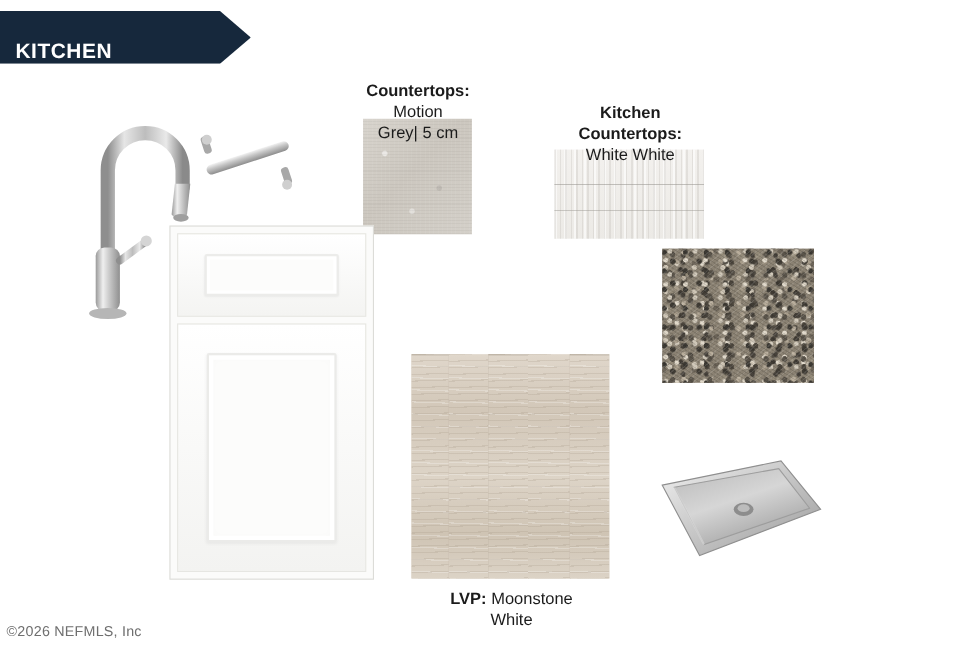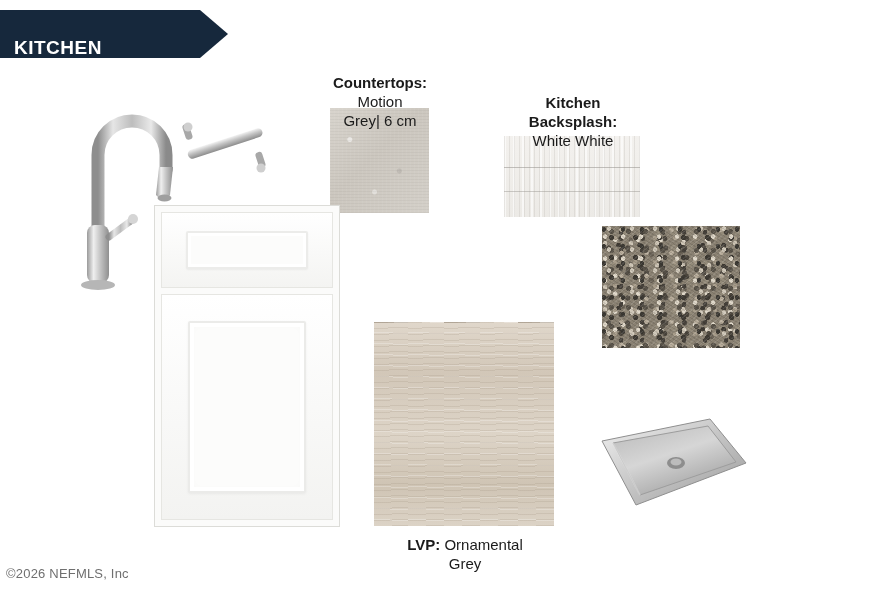--- a/index.html
+++ b/index.html
@@ -255,26 +255,26 @@
       <rect x="6" y="6" width="7" height="16" rx="3" transform="rotate(-18 9 14)" fill="#a8a8a8"></rect>
       <rect x="79" y="34" width="7" height="16" rx="3" transform="rotate(-18 82 42)" fill="#a8a8a8"></rect>
       <circle cx="10" cy="9" r="4.5" fill="#cfcfcf"></circle>
       <circle cx="83" cy="50" r="4.5" fill="#cfcfcf"></circle>
     </svg>
   </div>
 
   <div class="swatch" id="countertop"></div>
   <div class="caption" style="left:320px; top:74px; width:120px;">
     <b>Countertops:</b><span> Motion</span><br>
-    <span>Grey| 6 cm</span>
+    <span>Grey| 5 cm</span>
   </div>
 
   <div class="swatch" id="backsplash"></div>
   <div class="caption" style="left:505px; top:94px; width:136px;">
-    <b>Kitchen Backsplash:</b><br>
+    <b>Kitchen Countertops:</b><br>
     <span>White White</span>
   </div>
 
   <div class="swatch" id="carpet"></div>
 
   <div id="cabinet">
     <div class="cab-top">
       <div class="cab-top-inner"></div>
     </div>
     <div class="cab-body">
@@ -283,21 +283,21 @@
   </div>
 
   <div class="swatch" id="lvp">
     <div class="plank seam" style="left:0px;  width:34px;"></div>
     <div class="plank" style="left:34px; width:36px;"></div>
     <div class="plank seam" style="left:70px; width:36px;"></div>
     <div class="plank" style="left:106px;width:38px;"></div>
     <div class="plank seam" style="left:144px;width:36px; border-right:none;"></div>
   </div>
   <div class="caption" style="left:390px; top:536px; width:150px;">
-    <b>LVP:</b><span>  Ornamental Grey</span>
+    <b>LVP:</b><span>  Moonstone White</span>
   </div>
 
   <div class="img-holder" style="left:590px; top:415px; width:160px; height:95px;">
     <svg width="160" height="95" viewBox="0 0 160 95">
       <defs>
         <linearGradient id="sinkOuter" x1="0" y1="0" x2="1" y2="1">
           <stop offset="0%" stop-color="#f0f0f0"></stop>
           <stop offset="45%" stop-color="#c9c9c9"></stop>
           <stop offset="100%" stop-color="#9a9a9a"></stop>
         </linearGradient>

